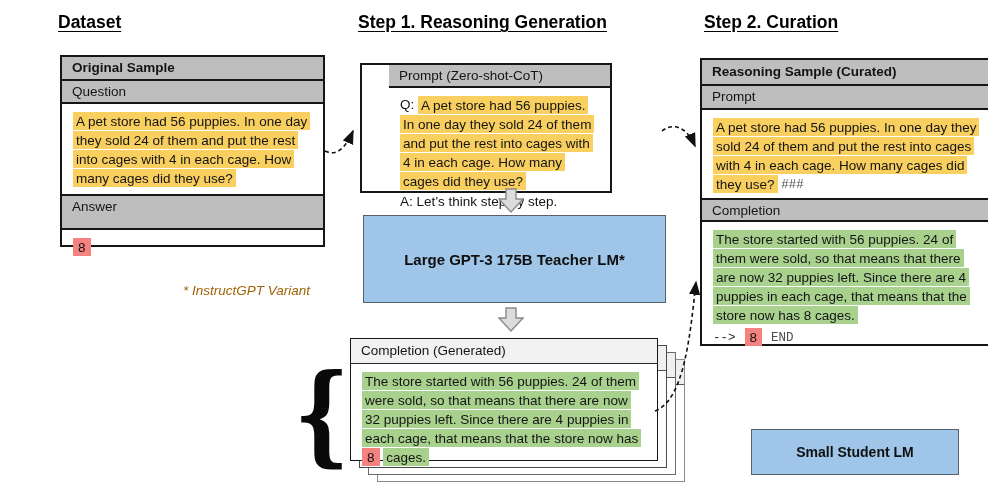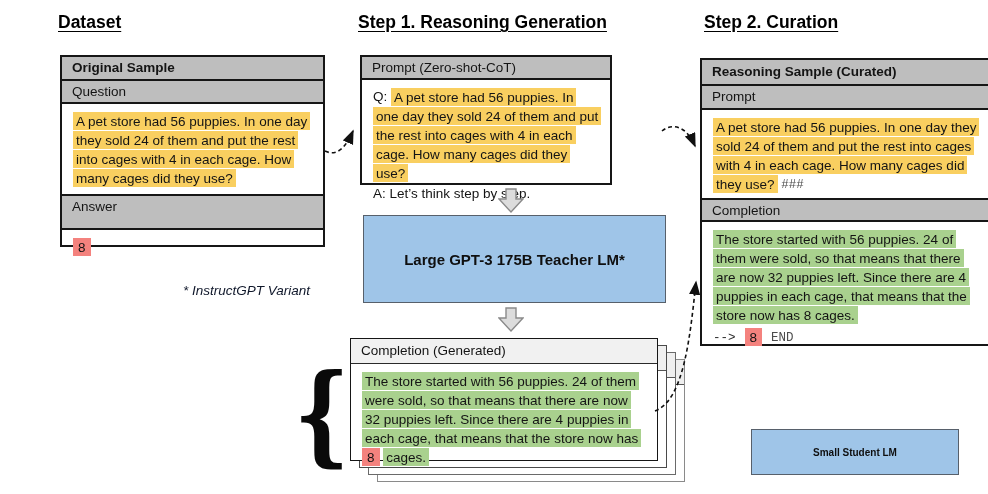--- a/index.html
+++ b/index.html
@@ -37,21 +37,21 @@
     background:#EFEFEF; border-bottom:1px solid #555; }
   .ghost .band-gray-top { position:absolute; left:0; right:0; top:0; height:48px;
     background:#BEBEBE; border-bottom:2px solid #161616; }
   .ghost .band-gray-mid { position:absolute; left:0; right:0; top:138px; height:24px;
     background:#BEBEBE; border-top:2px solid #161616; border-bottom:2px solid #161616; }
   .model-box {
     position:absolute; background:#9FC5E8; border:1.5px solid #57606b;
     display:flex; align-items:center; justify-content:center;
     font-weight:bold; text-align:center; color:#0f0f0f;
   }
-  .note { position:absolute; font-style:italic; font-size:13.5px; color:#0f172a; }
+  .note { position:absolute; font-style:italic; font-size:13.5px; color:#a16207; }
   .funnel {
     position:absolute; left:656px; top:352px; width:330px; height:68px;
     background:linear-gradient(180deg,#F0F5FB 0%,#DCE9F6 100%);
     clip-path:polygon(0 0, 100% 0, 82.5% 100%, 16% 100%);
     display:flex; justify-content:center;
   }
   .funnel .heading-in {
     margin-top:11px; font-size:17.5px; font-weight:bold;
     text-decoration:underline; text-underline-offset:3px; color:#000;
   }
@@ -73,21 +73,21 @@
   <div class="heading" style="left:664px; top:12px;">Step 2. Curation</div>
 
   <div class="card" style="left:20px; top:55px; width:265px; height:192px;">
     <div class="row-gray bold" style="height:24px;">Original Sample</div>
     <div class="row-gray" style="height:23px;">Question</div>
     <div class="body" style="height:92px; flex:none;"><span class="hl hl-y">A pet store had 56 puppies. In one day they sold 24 of them and put the rest into cages with 4 in each cage. How many cages did they use?</span></div>
     <div class="row-gray" style="height:36px; border-top:2px solid #161616; margin-top:-2px;">Answer</div>
     <div class="body"><span class="hl hl-r">8</span></div>
   </div>
 
-  <div class="card" style="left:320px; top:55px; width:252px; height:130px;">
+  <div class="card" style="left:320px; top:63px; width:252px; height:130px;padding-left:27px;">
     <div class="row-gray" style="height:23px;">Prompt (Zero-shot-CoT)</div>
     <div class="body">
       <span>Q:</span>
       <span class="hl hl-y">A pet store had 56 puppies. In one day they sold 24 of them and put the rest into cages with 4 in each cage. How many cages did they use?</span>
       <div style="margin-top:2px;">A: Let’s think step by step.</div>
     </div>
   </div>
 
   <svg class="overlay" style="left:458px; top:188px;" width="26" height="25" viewBox="0 0 26 25">
     <polygon points="8,1 18,1 18,11 25,11 13,24 1,11 8,11" fill="#DCDCDC" stroke="#8a8a8a" stroke-width="1.4"></polygon>
@@ -139,21 +139,21 @@
     <div class="row-gray" style="height:24px; border-top:2px solid #161616; margin-top:-2px;">Completion</div>
     <div class="body">
       <span class="hl hl-g">The store started with 56 puppies. 24 of them were sold, so that means that there are now 32 puppies left.  Since there are 4 puppies in each cage, that means that the store now has 8 cages.</span>
       <div class="answer-line">
         <span class="mono" style="color:#2a2a2a;">--&gt;</span><span class="gap"></span><span class="hl hl-r">8</span><span class="gap"></span><span class="mono">END</span>
       </div>
     </div>
   </div>
 
 
-  <div class="model-box" style="left:711px; top:429px; width:208px; height:46px; font-size:10px;">Small Student LM</div>
+  <div class="model-box" style="left:711px; top:429px; width:208px; height:46px; font-size:14px;">Small Student LM</div>
 
   <svg class="overlay" width="988" height="494" viewBox="0 0 988 494">
     <defs>
       <marker id="ah" markerWidth="10" markerHeight="8" refX="8" refY="3.5" orient="auto">
         <path d="M0,0 L9,3.5 L0,7 Z" fill="#111"></path>
       </marker>
     </defs>
     <path d="M 285 151 C 297 157, 306 147, 313 131" fill="none" stroke="#111" stroke-width="1.6" stroke-dasharray="4 3" marker-end="url(#ah)"></path>
     <path d="M 622 131 C 633 122, 647 127, 655 146" fill="none" stroke="#111" stroke-width="1.6" stroke-dasharray="4 3" marker-end="url(#ah)"></path>
     <path d="M 615 411 C 644 400, 650 337, 656 282" fill="none" stroke="#111" stroke-width="1.6" stroke-dasharray="4 3" marker-end="url(#ah)"></path>

